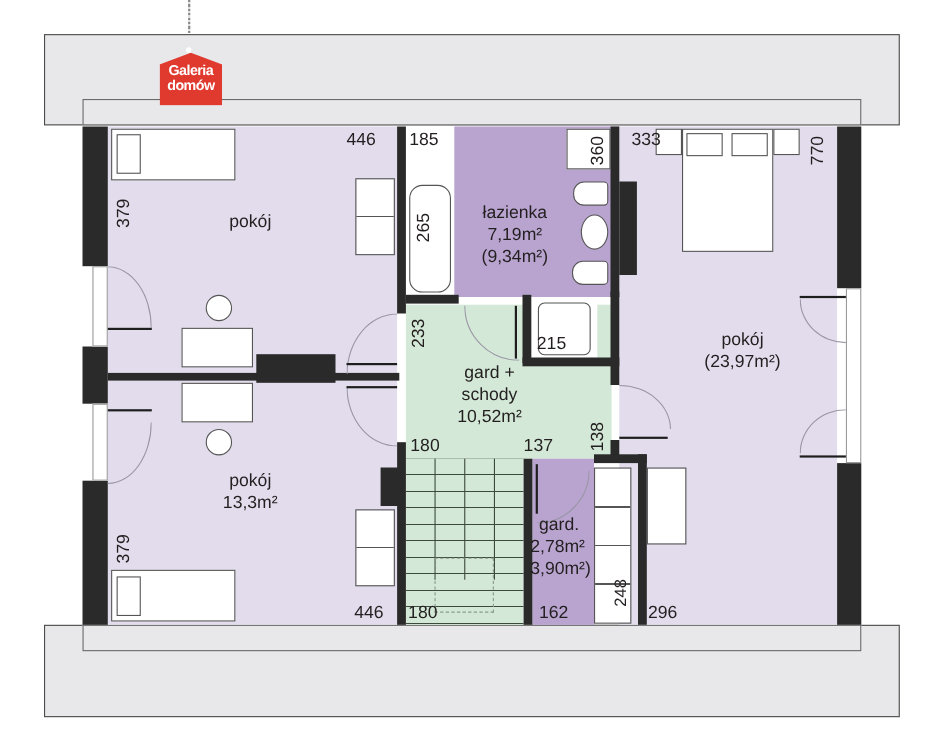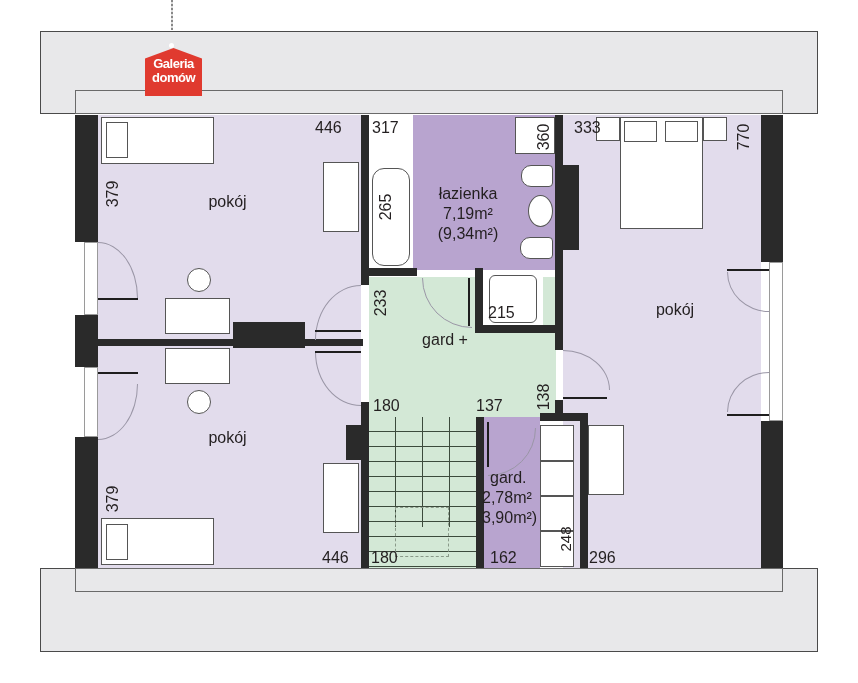--- a/index.html
+++ b/index.html
@@ -120,41 +120,45 @@
   <div class="stair-line" style="left:53px;top:0;width:1px;height:110px;"></div>
   <div class="stair-line" style="left:80px;top:0;width:1px;height:110px;"></div>
   <div class="abs" style="left:26px;top:90px;width:54px;height:50px;border:1px dashed #8a9a8a;"></div>
 </div>
 
 <div class="lbl" style="left:165px;top:192px;width:125px;">
   <div>pokój</div>
 </div>
 <div class="lbl" style="left:165px;top:428px;width:125px;">
   <div>pokój</div>
+  <div>13,3m²</div>
 </div>
 <div class="lbl" style="left:418px;top:184px;width:100px;">
   <div>łazienka</div>
   <div>7,19m²</div>
   <div>(9,34m²)</div>
 </div>
 <div class="lbl" style="left:380px;top:330px;width:130px;">
   <div>gard +</div>
+  <div>schody</div>
+  <div>10,52m²</div>
 </div>
 <div class="lbl" style="left:615px;top:300px;width:120px;">
   <div>pokój</div>
+  <div>(23,97m²)</div>
 </div>
 <div class="lbl" style="left:482px;top:468px;width:80px;text-align:left;">
   <div style="padding-left:8px;">gard.</div>
   <div>2,78m²</div>
   <div>3,90m²)</div>
 </div>
 
 <div class="dim" style="left:315px;top:119px;">446</div>
 <div class="dim rot" style="left:100px;top:185px;">379</div>
-<div class="dim" style="left:372px;top:119px;">317</div>
+<div class="dim" style="left:372px;top:119px;">185</div>
 <div class="dim rot" style="left:373px;top:198px;">265</div>
 <div class="dim rot" style="left:531px;top:128px;">360</div>
 <div class="dim" style="left:574px;top:119px;">333</div>
 <div class="dim rot" style="left:731px;top:128px;">770</div>
 <div class="dim rot" style="left:368px;top:294px;">233</div>
 <div class="dim" style="left:488px;top:304px;">215</div>
 <div class="dim" style="left:373px;top:397px;">180</div>
 <div class="dim" style="left:476px;top:397px;">137</div>
 <div class="dim rot" style="left:531px;top:388px;">138</div>
 <div class="dim rot" style="left:100px;top:490px;">379</div>

